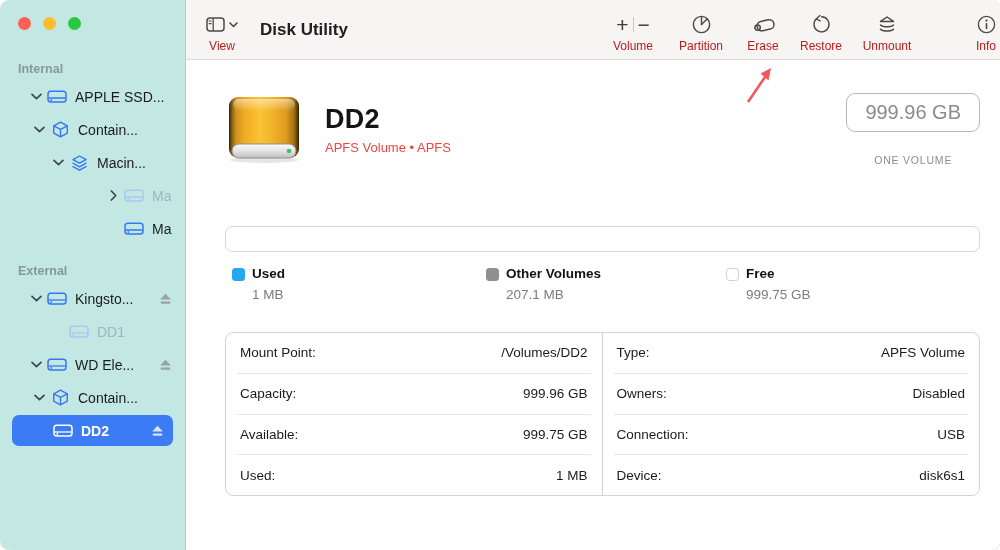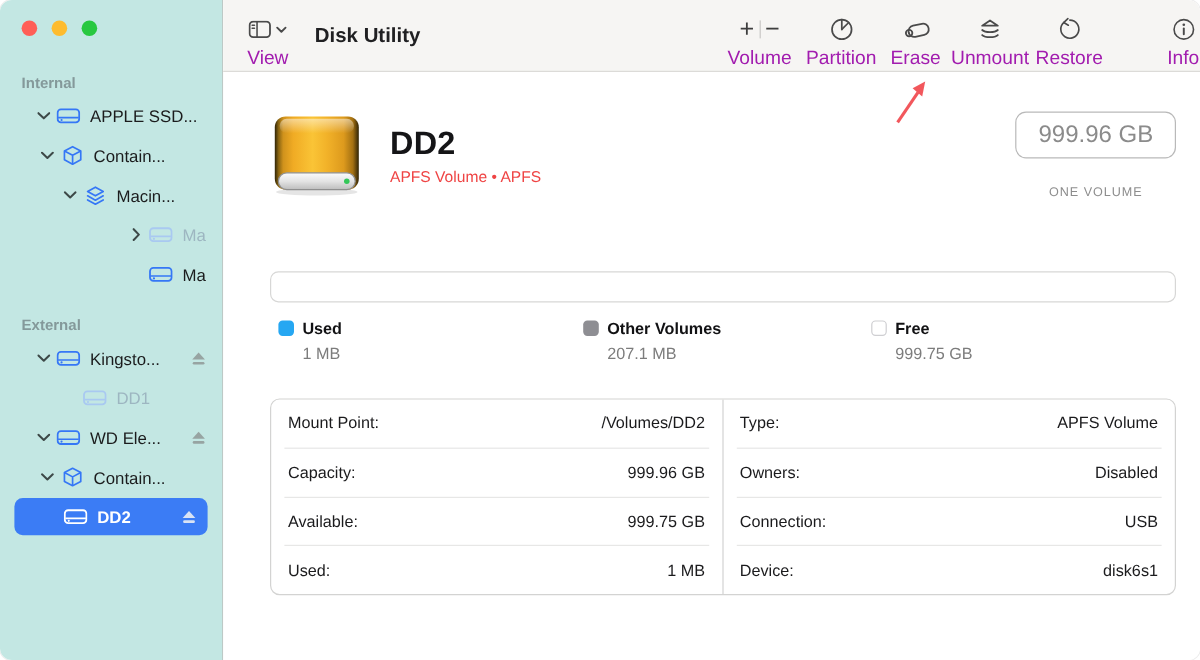--- a/index.html
+++ b/index.html
@@ -42,21 +42,21 @@
   .main{flex:1; display:flex; flex-direction:column; background:#fff; position:relative;}
   .toolbar{
     height:60px; min-height:60px; background:#f6f5f3; border-bottom:1px solid #dcdbd8;
     display:flex; align-items:stretch; padding:0 16px 0 20px;
   }
   .tb-btn{
     display:flex; flex-direction:column; align-items:center; padding-top:11px;
     color:#4a4a4a; position:relative;
   }
   .tb-btn .ic{height:27px; display:flex; align-items:center; justify-content:center; gap:4px;}
-  .tb-btn .tl{font-size:16px; margin-top:2px; color:#a21caf; line-height:1.1;}
+  .tb-btn .tl{font-size:12px; margin-top:2px; color:#b91c1c; line-height:1.1;}
   .tb-title{align-self:center; margin-left:22px; font-size:17px; font-weight:700; color:#202022;}
   .tb-right{margin-left:auto; display:flex; gap:8px;}
   .w-vol{width:58px;} .w-fa{width:56px;} .w-part{width:62px;} .w-erase{width:46px;}
   .w-rest{width:54px;} .w-unm{width:62px;} .w-info{width:40px; margin-left:40px;}
   .plusminus{display:flex; align-items:center; gap:7px; font-size:21px; color:#3e3e3e; font-weight:400;}
   .pm-sep{width:1px; height:15px; background:#c9c8c5;}
   .hl-box{
     position:absolute; left:-6px; right:-6px; top:-7px; bottom:-3px;
     border:3.5px solid #f2575c; border-radius:10px; pointer-events:none; z-index:5;
   }
@@ -71,21 +71,21 @@
   .cap-box{
     border:1.5px solid #b9b9b9; border-radius:9px; padding:7px 18px;
     font-size:20px; color:#8b8b8b; background:#fff;
   }
   .cap-cap{margin-top:22px; font-size:10.5px; letter-spacing:.8px; color:#8d8d8d;}
   .usage-bar{
     margin-top:60px; height:26px; border:1px solid #d7d7d6; border-radius:7px; background:#fff;
   }
   .legend{display:flex; margin:14px 0 0 7px;}
   .lg{width:254px;} .lg.c2{width:240px;}
-  .lg-row{display:flex; align-items:center; gap:7px; font-size:13.5px; font-weight:700; color:#121214;}
+  .lg-row{display:flex; align-items:flex-end; gap:7px; font-size:13.5px; font-weight:700; color:#121214;}
   .sw{width:13px; height:13px; border-radius:3.5px;}
   .sw.free{border:1px solid #cfcfd2;}
   .lg-val{margin:6px 0 0 20px; font-size:13.5px; color:#7c7c7c; font-weight:400;}
   .details{
     margin-top:30px; display:grid; grid-template-columns:1fr 1fr;
     border:1px solid #d3d3d2; border-radius:8px; height:164px; background:#fff;
   }
   .dcol{display:flex; flex-direction:column;}
   .dcol.left{border-right:1px solid #d3d3d2;}
   .drow{
@@ -326,39 +326,39 @@
           <span class="ic">
             <svg width="26" height="23" viewBox="0 0 26 23" fill="none" stroke="currentColor" stroke-width="1.5" stroke-linecap="round">
               <rect x="7" y="7.5" width="17" height="9.5" rx="4.7" transform="rotate(-12 15.5 12.2)"></rect>
               <circle cx="7.6" cy="14.6" r="2.7"></circle>
               <circle cx="7.6" cy="14.6" r="0.8" fill="currentColor" stroke="none"></circle>
             </svg>
           </span>
           <span class="tl">Erase</span>
         </div>
 
+        <div class="tb-btn w-rest">
+          <span class="ic">
+            <svg width="22" height="23" viewBox="0 0 24 24" fill="none" stroke="currentColor" stroke-width="1.5" stroke-linecap="round" stroke-linejoin="round">
+              <path d="M7.2 5.6 A 8.2 8.2 0 1 0 12.6 3.6"></path>
+              <path d="M10.8 2.2 L7.0 5.8 L11.2 8.2"></path>
+            </svg>
+          </span>
+          <span class="tl">Restore</span>
+        </div>
+
         <div class="tb-btn w-unm">
           <span class="ic">
             <svg width="24" height="22" viewBox="0 0 24 22" fill="none" stroke="currentColor" stroke-width="1.5" stroke-linejoin="round" stroke-linecap="round">
               <path d="M12 3 L18.5 7.4 H5.5 Z"></path>
               <path d="M5.5 11 C 8 13.4 16 13.4 18.5 11"></path>
               <path d="M5.5 15.2 C 8 17.6 16 17.6 18.5 15.2"></path>
             </svg>
           </span>
           <span class="tl">Unmount</span>
-        </div>
-
-        <div class="tb-btn w-rest">
-          <span class="ic">
-            <svg width="22" height="23" viewBox="0 0 24 24" fill="none" stroke="currentColor" stroke-width="1.5" stroke-linecap="round" stroke-linejoin="round">
-              <path d="M7.2 5.6 A 8.2 8.2 0 1 0 12.6 3.6"></path>
-              <path d="M10.8 2.2 L7.0 5.8 L11.2 8.2"></path>
-            </svg>
-          </span>
-          <span class="tl">Restore</span>
         </div>
 
         <div class="tb-btn w-info">
           <span class="ic">
             <svg width="21" height="21" viewBox="0 0 22 22" fill="none" stroke="currentColor">
               <circle cx="11" cy="11" r="8.5" stroke-width="1.4"></circle>
               <line x1="11" y1="10.2" x2="11" y2="15.2" stroke-width="1.7" stroke-linecap="round"></line>
               <circle cx="11" cy="6.9" r="1.15" fill="currentColor" stroke="none"></circle>
             </svg>
           </span>

